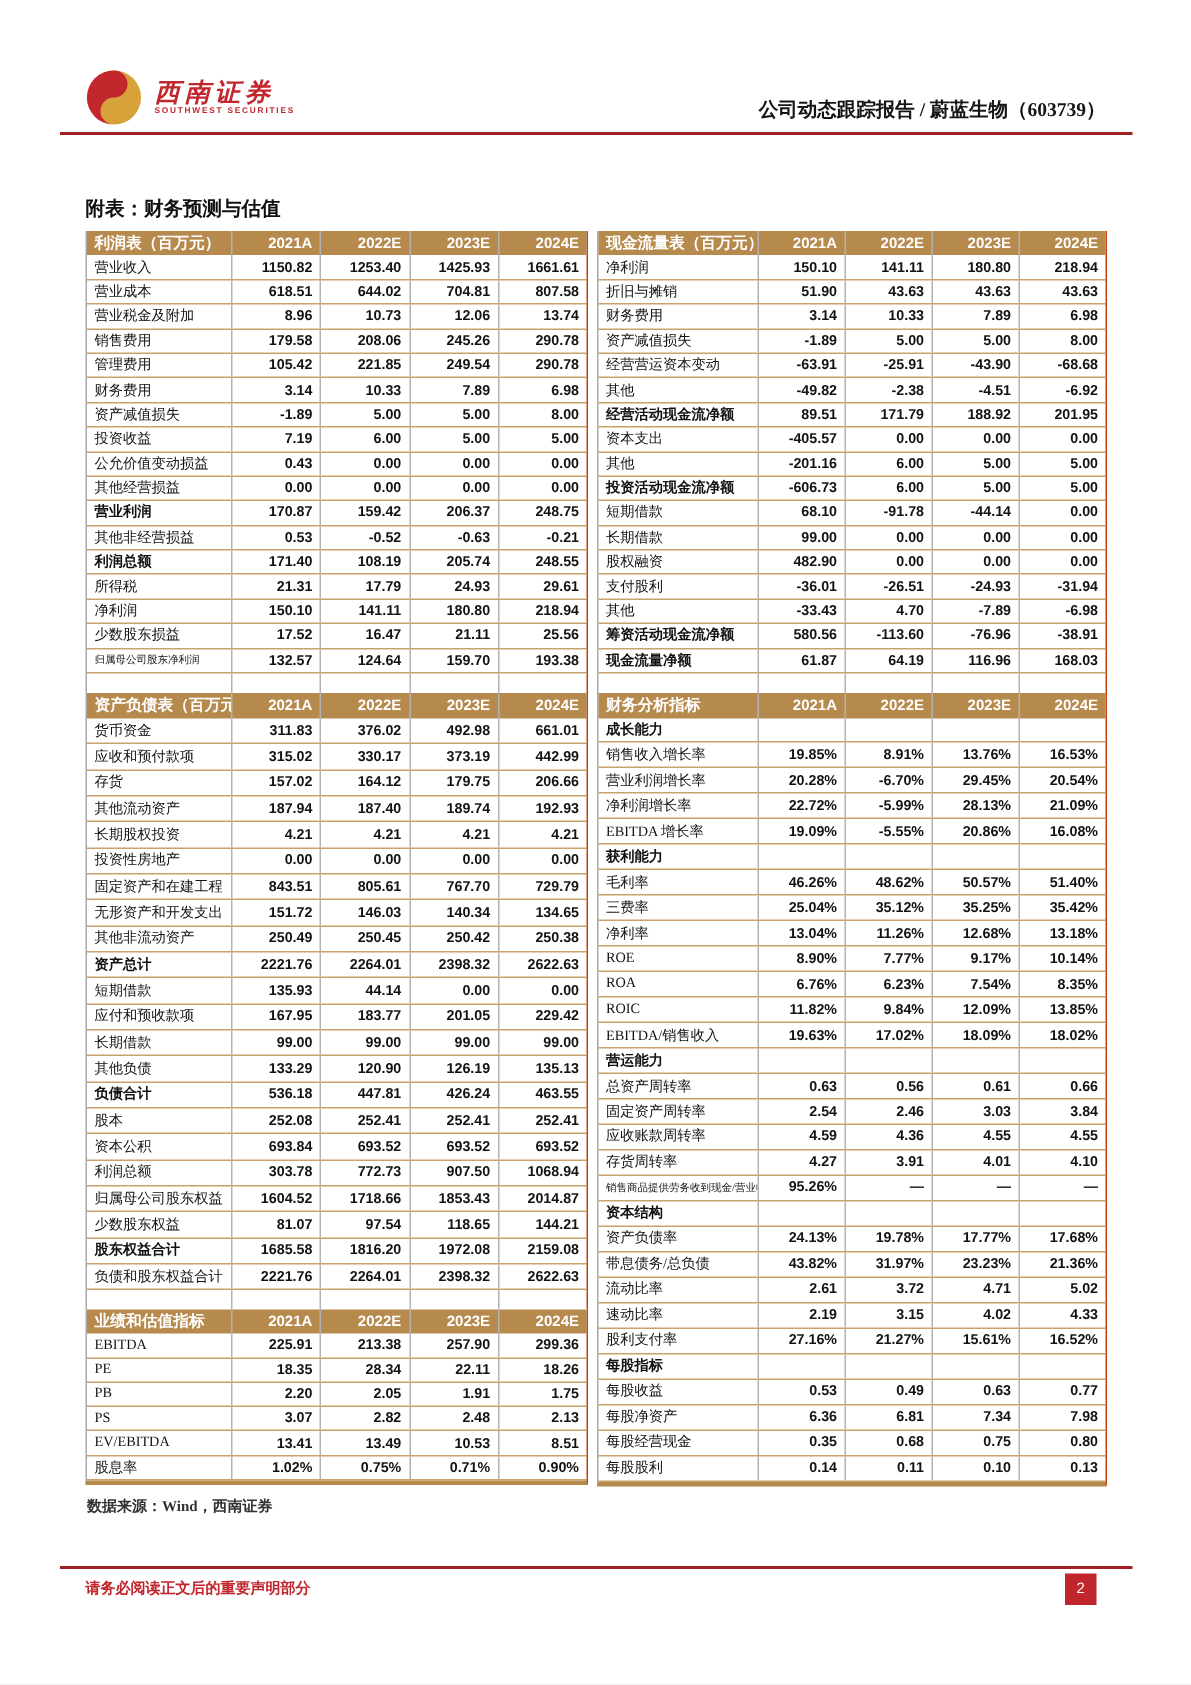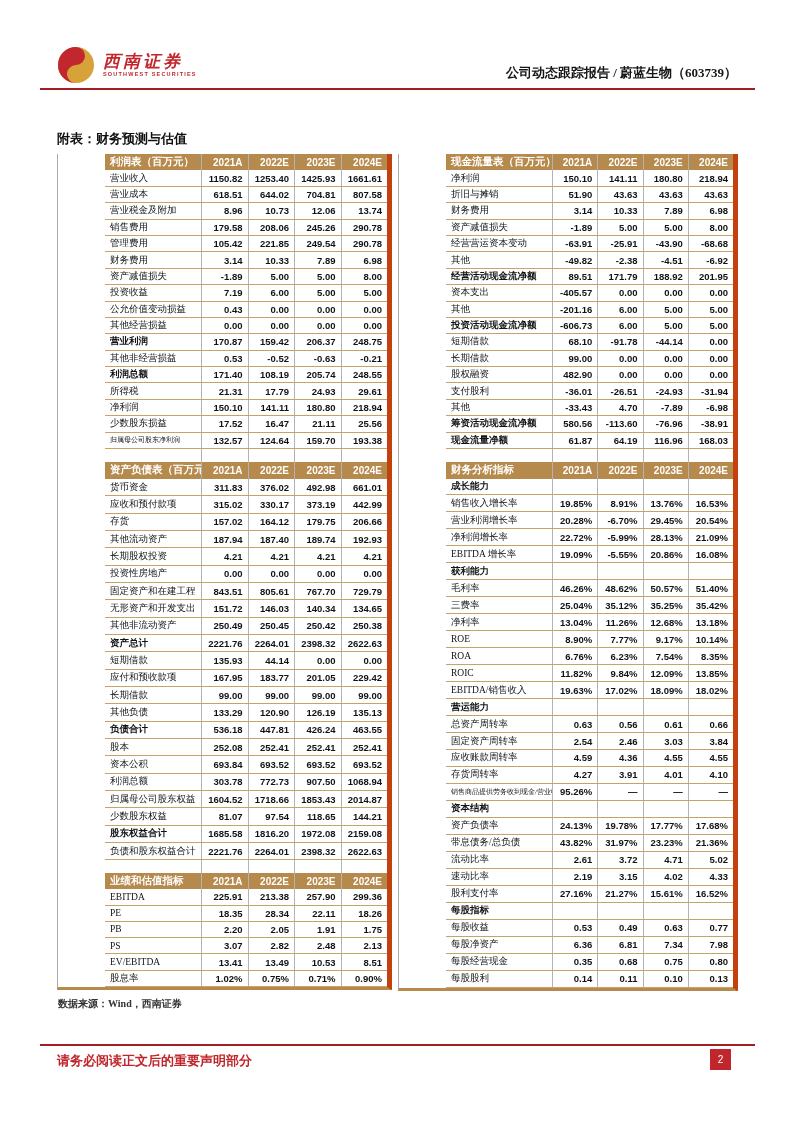--- a/index.html
+++ b/index.html
@@ -21,21 +21,21 @@
               font-weight:bold; font-size:13px; color:#151515; }
   .ph-rule { position:absolute; left:0; right:0; bottom:0; height:2px; background:#a11f23; }
   
   .appendix { position:absolute; left:57px; top:130px; font-family:Liberation Sans, sans-serif;
               font-weight:bold; font-size:13px; color:#111; }
   
   .content { position:absolute; top:154px; left:57px; width:681px; }
   .col { position:absolute; top:0; }
   .col-l { left:0;   width:335px; }
   .col-r { left:341px; width:340px; }
-  .fin-table { width:100%; border-left:1px solid #a8a8a8; border-right:5px solid #c2410c;padding-left:47px; }
+  .fin-table { width:100%; border-left:1px solid #a8a8a8; border-right:1px solid #c2410c; }
   .thick-bottom { border-bottom:3px solid #b6894c; }
   .tr { display:flex; align-items:center; border-bottom:1px solid rgba(186,140,68,.8); }
   .t-income .tr, .t-cashflow .tr { height:16.4px; }
   .t-balance .tr { height:17.35px; }
   .t-analysis .tr { height:16.97px; }
   .t-valuation .tr { height:16.3px; }
   .tr.head { background:#b6894c; border-bottom:none; }
   .tr.head .td { color:#ffffff; font-weight:bold; }
   .tr.head .label { font-size:10.5px; font-family:"Liberation Serif", serif; }
   .tr.head .num { font-size:10px; font-family:"Liberation Sans", sans-serif; }
@@ -48,21 +48,21 @@
             font-weight:bold; color:#121212; border-left:1px solid #b3b3b3; }
   .tr.bold .label, .tr.section .label { font-weight:bold; }
   .tr.small .label { font-size:7px; }
   
   .source { margin-top:7px; padding-left:1px; font-family:"Liberation Serif", serif;
             font-weight:bold; font-size:10px; color:#333; }
   
   .pf { position:absolute; left:40px; right:39px; top:1044px; height:30px; }
   .pf-rule { position:absolute; left:0; right:0; top:0; height:2px; background:#a11f23; }
   .pf-disclaimer { position:absolute; left:17px; top:8px; font-family:"Liberation Serif", serif;
-                   font-weight:bold; font-size:13px; color:#c0262c; }
+                   font-weight:bold; font-size:10px; color:#c0262c; }
   .pf-page { position:absolute; right:24px; top:5px; width:21px; height:21px; background:#c0262c;
              color:#fff; font-size:10px; display:flex; align-items:center; justify-content:center; }
 </style>
 </head>
 <body>
 
 <div class="page">
 
   <div class="ph">
     <div class="logo">

